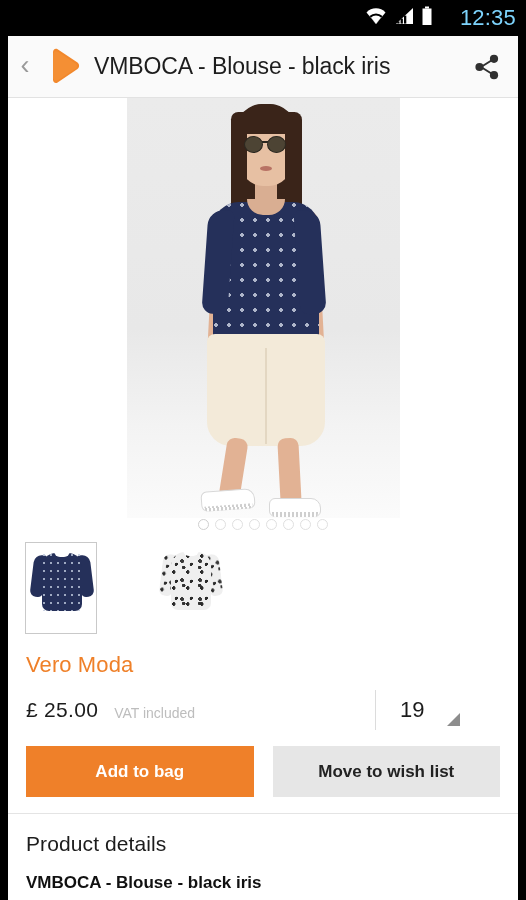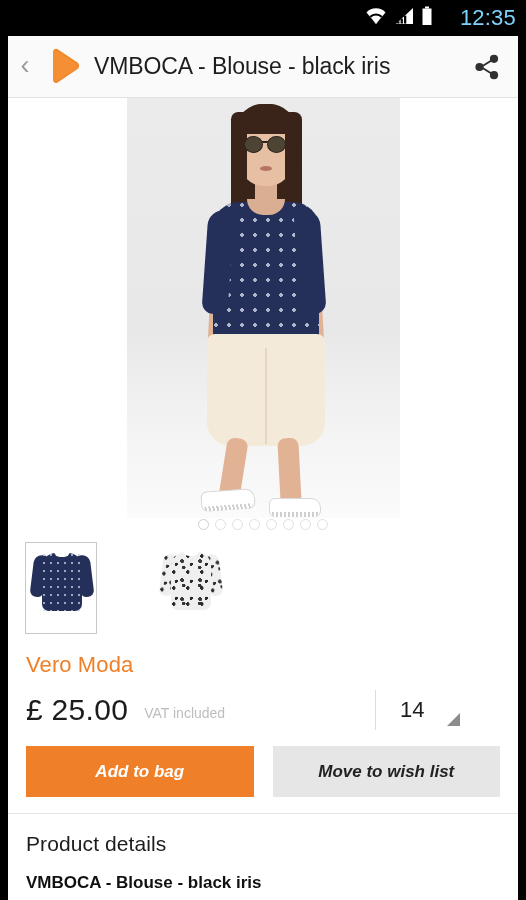--- a/index.html
+++ b/index.html
@@ -358,21 +358,21 @@
     color: #ef8029;
     letter-spacing: 0.1px;
   }
   .price-row {
     display: flex;
     align-items: center;
     margin-top: 10px;
     height: 44px;
   }
   .price {
-    font-size: 30px;
+    font-size: 21px;
     color: #1c1c1c;
     letter-spacing: 0.3px;
   }
   .vat {
     font-size: 14px;
     color: #bdbdbd;
     margin-left: 16px;
     padding-top: 6px;
   }
   .qty-wrap {
@@ -420,21 +420,20 @@
     flex: 1;
     height: 51px;
     display: flex;
     align-items: center;
     justify-content: center;
     font-size: 17px;
     font-weight: bold;
     border: none;
     cursor: pointer;
     font-family: "Liberation Sans", sans-serif;
-    font-style: italic;
   }
   .btn-primary { background: #ef8029; color: #ffffff; }
   .btn-secondary { background: #e6e6e6; color: #222222; }
 
   
   .details {
     width: 510px;
     border-top: 1px solid #e4e4e4;
     padding: 18px 30px 0 18px;
     background: #ffffff;
@@ -558,21 +557,21 @@
       </div>
 
       <div class="info">
         <div class="brand">Vero Moda</div>
         <div class="price-row">
           <span class="price">£ 25.00</span>
           <span class="vat">VAT included</span>
           <span class="qty-wrap">
             <span class="qty-divider"></span>
             <span class="qty-spinner">
-              <span class="qty-value">14</span>
+              <span class="qty-value">19</span>
               <span class="qty-arrow"></span>
             </span>
           </span>
         </div>
       </div>
 
       <div class="actions">
         <button class="btn btn-primary">Add to bag</button>
         <button class="btn btn-secondary">Move to wish list</button>
       </div>

